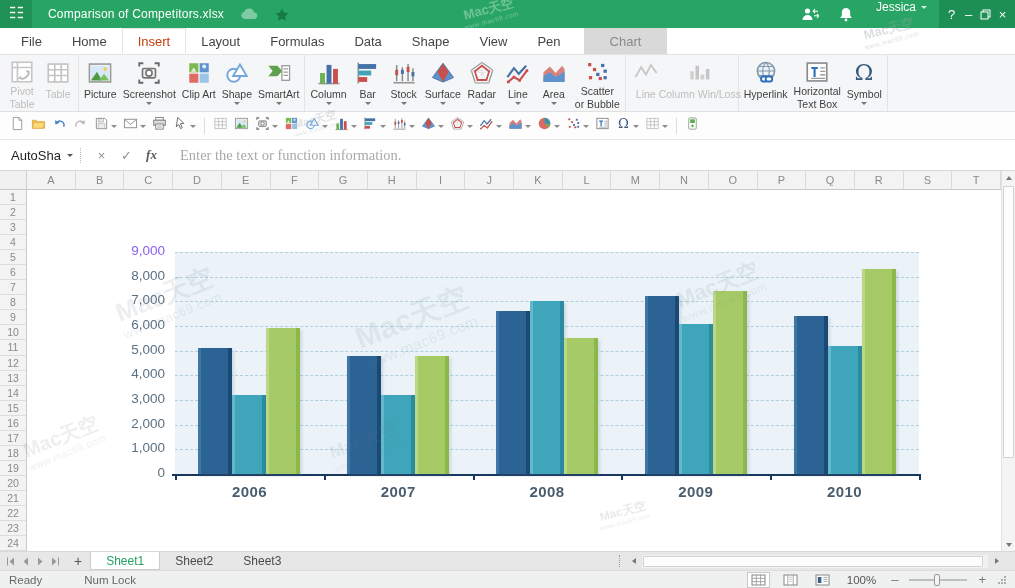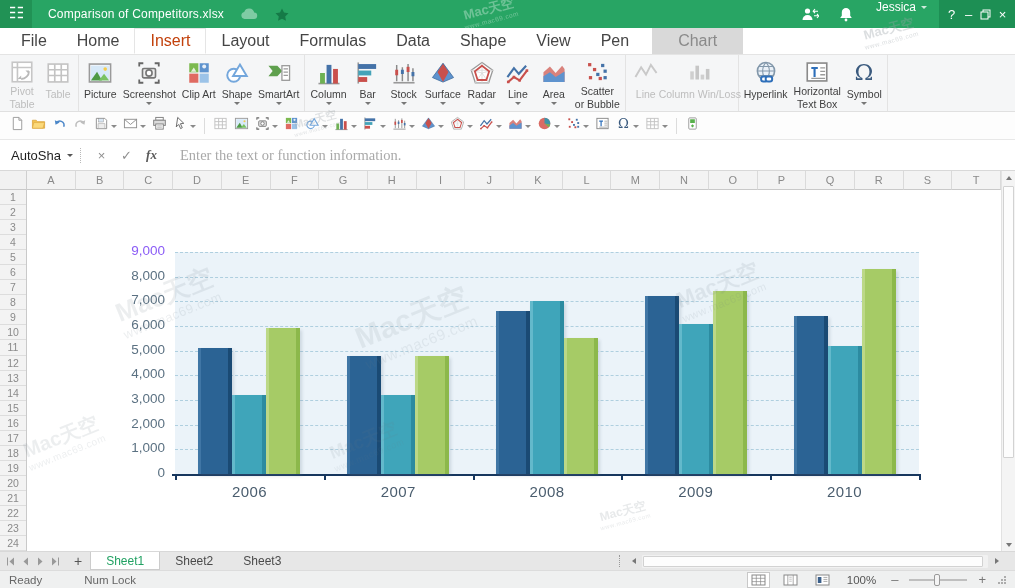--- a/index.html
+++ b/index.html
@@ -11,21 +11,21 @@
 .menu-btn{width:32px;height:28px;display:flex;align-items:center;justify-content:center;background:#219255;cursor:pointer}
 .doc-title{font-size:12px;margin-left:16px;letter-spacing:.2px}
 .tb-ico{margin-left:16px;display:flex;align-items:center}
 .tb-right{margin-left:auto;display:flex;align-items:flex-start;height:100%}
 .tb-btn{width:36px;height:100%;display:flex;align-items:center;justify-content:center;cursor:pointer}
 .user{font-size:12px;display:flex;align-items:center;gap:5px;margin:0 12px;cursor:pointer}
 .caret-w{width:0;height:0;border:3.5px solid transparent;border-top-color:#CFEBDC;margin-top:4px}
 .winctl{display:flex;height:100%;background:#1D8F54;align-items:center;padding:0 4px}
 .winbtn{width:17px;height:100%;display:flex;align-items:center;justify-content:center;font-size:13px;cursor:pointer}
 
-.tabrow{position:absolute;left:0;top:28px;width:100%;height:27px;background:#FFF;border-bottom:1px solid #E4E4E4;display:flex;align-items:stretch;font-size:16px;color:#454545;padding-left:6px}
+.tabrow{position:absolute;left:0;top:28px;width:100%;height:27px;background:#FFF;border-bottom:1px solid #E4E4E4;display:flex;align-items:stretch;font-size:13px;color:#454545;padding-left:6px}
 .tab{padding:0 15px;display:flex;align-items:center;cursor:pointer}
 .tab.active{color:#c2410c;border:1px solid #E5E5E5;border-bottom:1px solid #fff;background:#fff}
 .tab.contextual{background:#D9D9D9;color:#8A8A8A;padding:0 26px;margin-left:8px}
 
 .ribbon{position:absolute;left:0;top:55px;width:100%;height:57px;background:#F5F6F7;border-bottom:1px solid #E0E0E0;display:flex;align-items:stretch;padding-left:2px}
 .rgroup{display:flex;align-items:stretch;padding:0 2px;border-right:1px solid #E3E3E3}
 .rbtn{min-width:36px;max-width:72px;padding:3px 3px 1px;display:flex;flex-direction:column;align-items:center;font-size:10.5px;color:#3F3F3F;text-align:center;line-height:1.18;cursor:pointer}
 .rbtn .ric{height:30px;display:flex;align-items:center;justify-content:center}
 .rbtn .rlabel{white-space:pre-line}
 .rbtn.nowrap .rlabel{white-space:nowrap}
@@ -51,21 +51,21 @@
 .rowh-wrap{position:absolute;left:0;top:190px;width:27px;height:361px;display:flex;flex-direction:column;background:#F3F3F3;border-right:1px solid #C9C9C9}
 .rowh{flex:1;border-bottom:1px solid #DDD;font-size:10.5px;color:#8A8A8A;display:flex;align-items:center;justify-content:center;cursor:pointer}
 
 .canvas{position:absolute;left:27px;top:190px;width:974px;height:361px;background:#fff;overflow:hidden}
 .plot{position:absolute}
 .gridline{position:absolute;left:0;width:100%;height:0;border-top:1px dashed #AFCFDF}
 .xaxis{position:absolute;height:2px}
 .tick{position:absolute;width:2px;height:4px}
 .bar{position:absolute;box-shadow:2px 2px 3px rgba(100,120,140,.22);cursor:pointer}
 .ylab{position:absolute;width:75px;text-align:right;font-size:13.5px}
-.xlab{position:absolute;text-align:center;font-size:15px;font-weight:normal;letter-spacing:.4px}
+.xlab{position:absolute;text-align:center;font-size:15px;font-weight:bold;letter-spacing:.4px}
 
 .vscroll{position:absolute;right:0;top:171px;width:14px;height:380px;background:#F4F4F4;border-left:1px solid #E2E2E2}
 .vs-btn{position:absolute;left:0;width:13px;height:13px;display:flex;align-items:center;justify-content:center;cursor:pointer}
 .tri-up{width:0;height:0;border:3.5px solid transparent;border-bottom:4.5px solid #777;margin-top:-3px}
 .tri-dn{width:0;height:0;border:3.5px solid transparent;border-top:4.5px solid #777;margin-bottom:-3px}
 .vs-thumb{position:absolute;left:1px;top:15px;width:11px;height:272px;background:#FDFDFD;border:1px solid #D2D2D2;border-radius:1px;cursor:pointer}
 
 .tabbar{position:absolute;left:0;top:551px;width:100%;height:19px;background:#E7E7E7;border-top:1px solid #D8D8D8;display:flex;align-items:center;font-size:12px;color:#4A4A4A}
 .nav{display:flex;align-items:center;gap:4px;padding:0 5px}
 .navbtn{width:11px;height:12px;display:flex;align-items:center;justify-content:center;cursor:pointer}

